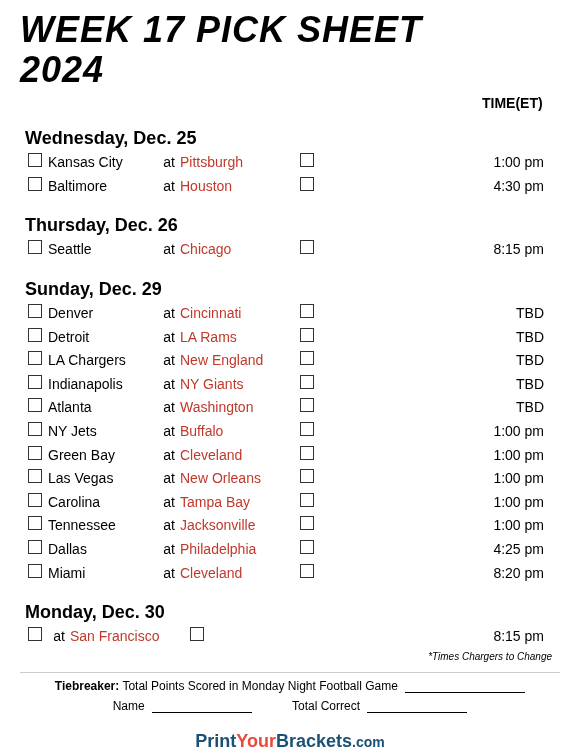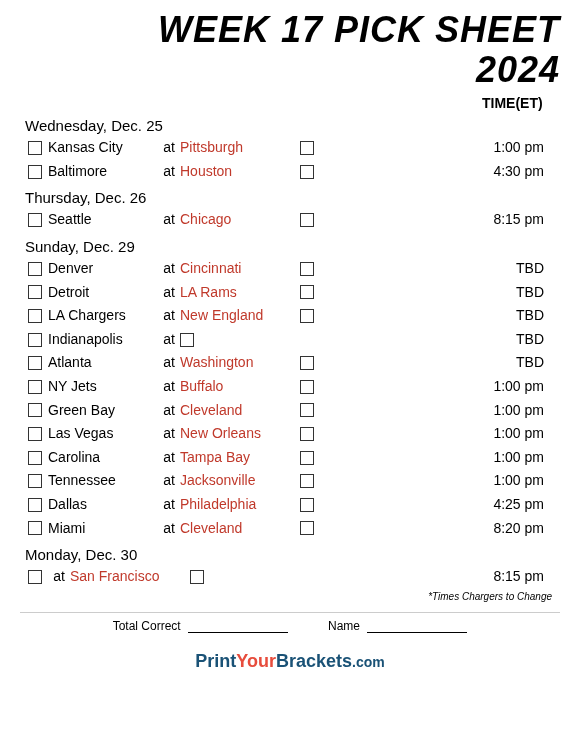--- a/index.html
+++ b/index.html
@@ -5,48 +5,47 @@
     * { margin: 0; padding: 0; box-sizing: border-box; }
     body {
       font-family: Arial, sans-serif;
       background: #fff;
       width: 580px;
       min-height: 751px;
       padding: 10px 20px;
       font-size: 14px;
     }
     .main-title {
-      text-align: right;
+      text-align: left;
       font-weight: 900;
       font-size: 36px;
       line-height: 1.1;
       margin-bottom: 6px;
       font-style: italic;
       letter-spacing: 1px;
     }
     .section-header {
-      font-weight: 400;
-      font-size: 15px;
-      margin: 6px 0 2px 0;
+      font-weight: 700;
+      font-size: 18px;
+      margin: 17px 0 2px 0;
       padding-left: 5px;
     }
     .col-header-row {
       display: flex;
       justify-content: flex-end;
       padding-right: 8px;
       margin-bottom: 2px;
     }
     .col-header-time {
       font-weight: 900;
       font-size: 14px;
       min-width: 70px;
     }
     .game-row {
       display: flex;
-      align-items: center;
       padding: 2px 8px;
       line-height: 1.4;
     }
     .checkbox {
       width: 14px;
       height: 14px;
       border: 1.5px solid #333;
       display: inline-block;
       margin-right: 6px;
       flex-shrink: 0;
@@ -210,20 +209,21 @@
       <div class="team-home">LA Chargers</div>
       <div class="at-text">at</div>
       <div class="team-away">New England</div>
       <div class="checkbox-right"></div>
       <div class="time-col">TBD</div>
     </div>
     <div class="game-row">
       <div class="checkbox"></div>
       <div class="team-home">Indianapolis</div>
       <div class="at-text">at</div>
+      <div class="team-away">NY Giants</div>
       <div class="checkbox-right"></div>
       <div class="time-col">TBD</div>
     </div>
     <div class="game-row">
       <div class="checkbox"></div>
       <div class="team-home">Atlanta</div>
       <div class="at-text">at</div>
       <div class="team-away">Washington</div>
       <div class="checkbox-right"></div>
       <div class="time-col">TBD</div>
@@ -290,26 +290,31 @@
       <div class="at-text">at</div>
       <div class="team-away">San Francisco</div>
       <div class="checkbox-right"></div>
       <div class="time-col">8:15 pm</div>
     </div>
   </div>
 
 <div class="times-note">*Times Chargers to Change</div>
 
 <div class="footer-section">
+  <div class="tiebreaker-row">
+    <span class="label">Tiebreaker:</span>
+    <span>Total Points Scored in Monday Night Football Game</span>
+    <span class="tiebreaker-line"></span>
+  </div>
   <div class="name-correct-row">
+    <span>
+      <span>Name</span>
+      <span class="name-line"></span>
+    </span>
     <span>
       <span>Total Correct</span>
       <span class="correct-line"></span>
     </span>
-    <span>
-      <span>Name</span>
-      <span class="name-line"></span>
-    </span>
   </div>
   <div class="brand-footer">
     <span class="print">Print</span><span class="your">Your</span><span class="brackets">Brackets</span><span class="dot-com">.com</span>
   </div>
 </div>
 
 </body></html>

